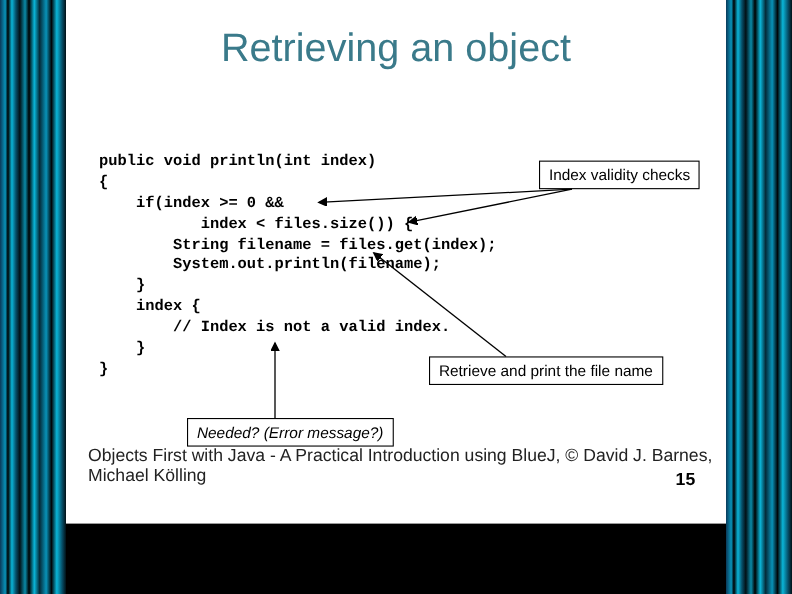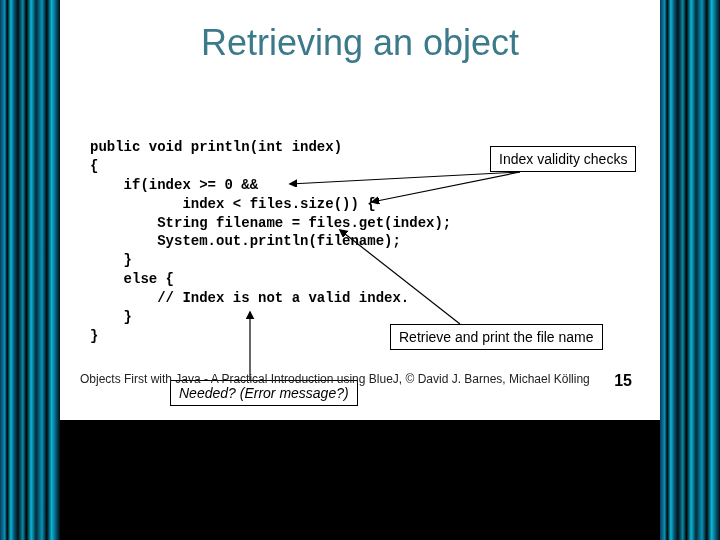--- a/index.html
+++ b/index.html
@@ -22,21 +22,21 @@
       #0ab5d8 52%, #042a38 60%, #0892b8 70%, #010508 78%,
       #0ab5d8 86%, #06506a 94%, #021015 100%);
   }
   .bg-left { left: 0; transform: skewY(-8deg) scaleY(1.3); }
   .bg-right { right: 0; transform: skewY(8deg) scaleY(1.3); }
   .slide {
     position: absolute;
     left: 60px;
     top: 0;
     width: 600px;
-    height: 420px;
+    height: 476px;
     background: #fff;
   }
   .title {
     font-family: "Trebuchet MS", "Lucida Sans", sans-serif;
     font-size: 36px;
     color: #3a7a8a;
     text-align: center;
     padding-top: 22px;
     font-weight: 400;
   }
@@ -67,21 +67,21 @@
   .arrow {
     position: absolute;
     stroke: #000;
     stroke-width: 1.2;
     fill: none;
   }
   .footer {
     position: absolute;
     bottom: 34px;
     left: 20px;
-    font-size: 12px;
+    font-size: 16px;
     color: #222;
   }
   .pagenum {
     position: absolute;
     bottom: 30px;
     right: 28px;
     font-size: 16px;
     color: #000;
     font-weight: bold;
   }
@@ -97,21 +97,21 @@
 
   <h1 class="title">Retrieving an object</h1>
 
   <div class="code-area"><span>public void println(int index)</span>
 <span>{</span>
 <span>    if(index &gt;= 0 &amp;&amp;</span>
 <span>           index &lt; files.size()) {</span>
 <span>        String filename = files.get(index);</span>
 <span>        System.out.println(filename);</span>
 <span>    }</span>
-<span>    else {</span>
+<span>    index {</span>
 <span>        // Index is not a valid index.</span>
 <span>    }</span>
 <span>}</span></div>
 
   <div class="callout c2">Retrieve and print the file name</div>
   <div class="callout c1">Index validity checks</div>
   <div class="callout c3">Needed? (Error message?)</div>
 
   <svg class="arrow" style="top:0;left:0" width="600" height="540">
     <defs>

